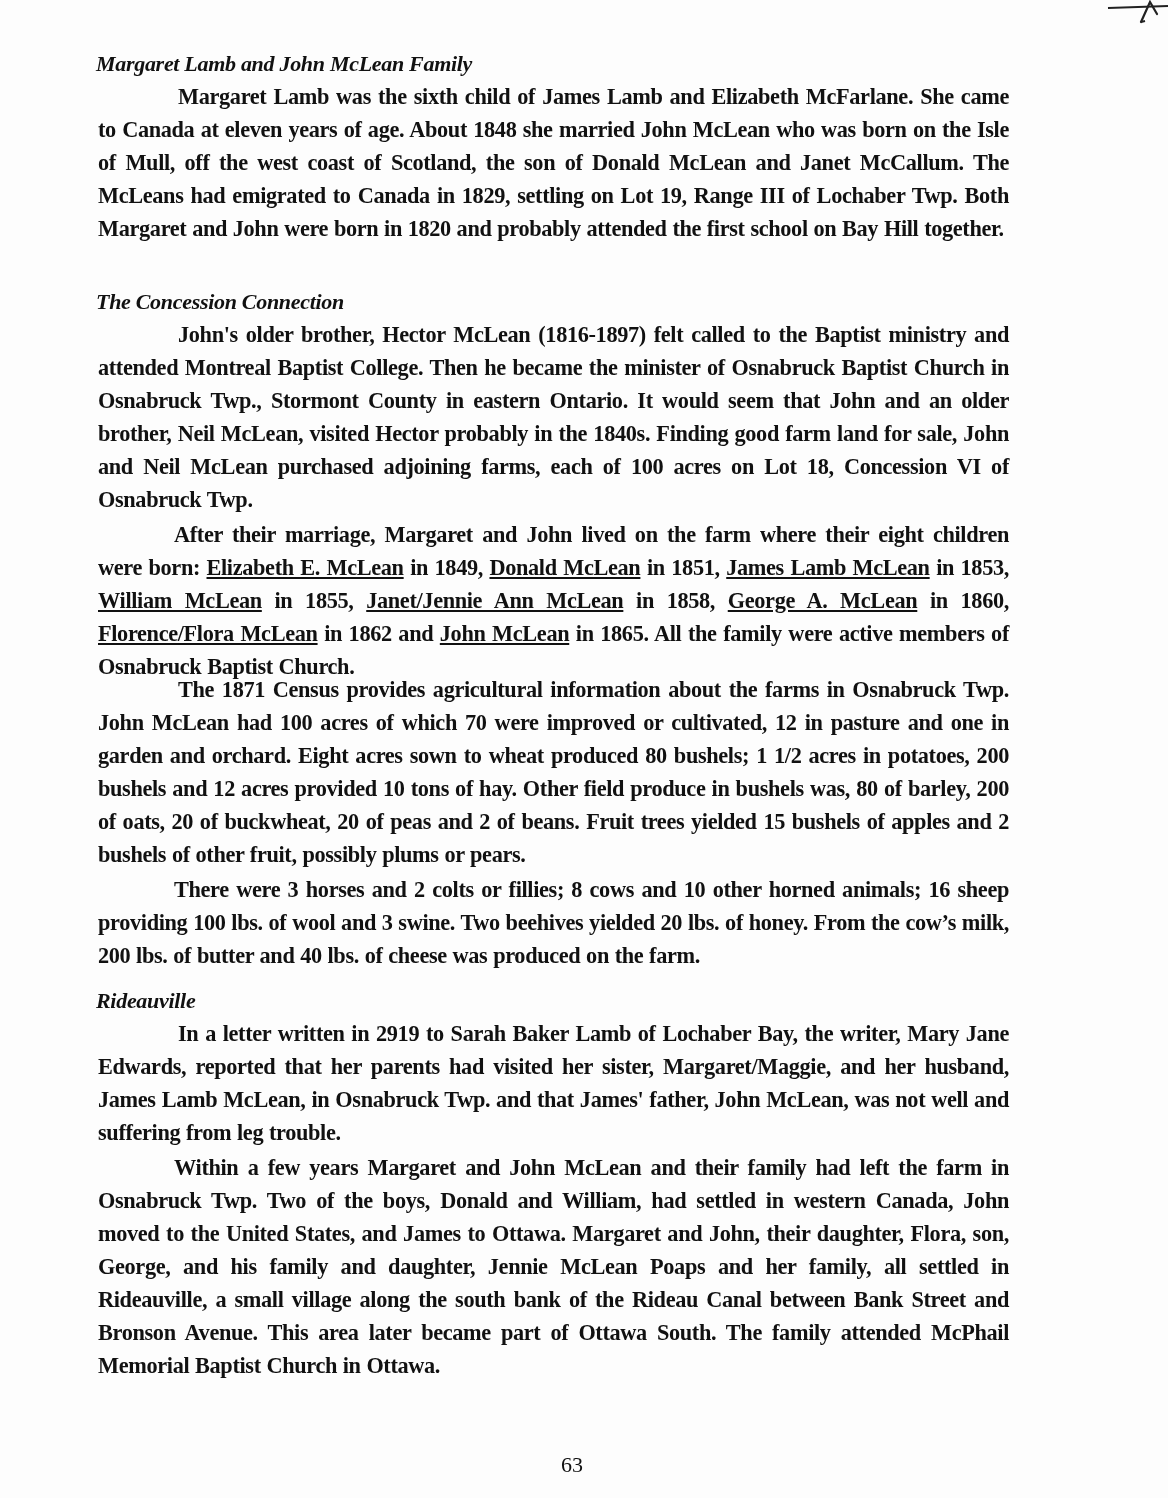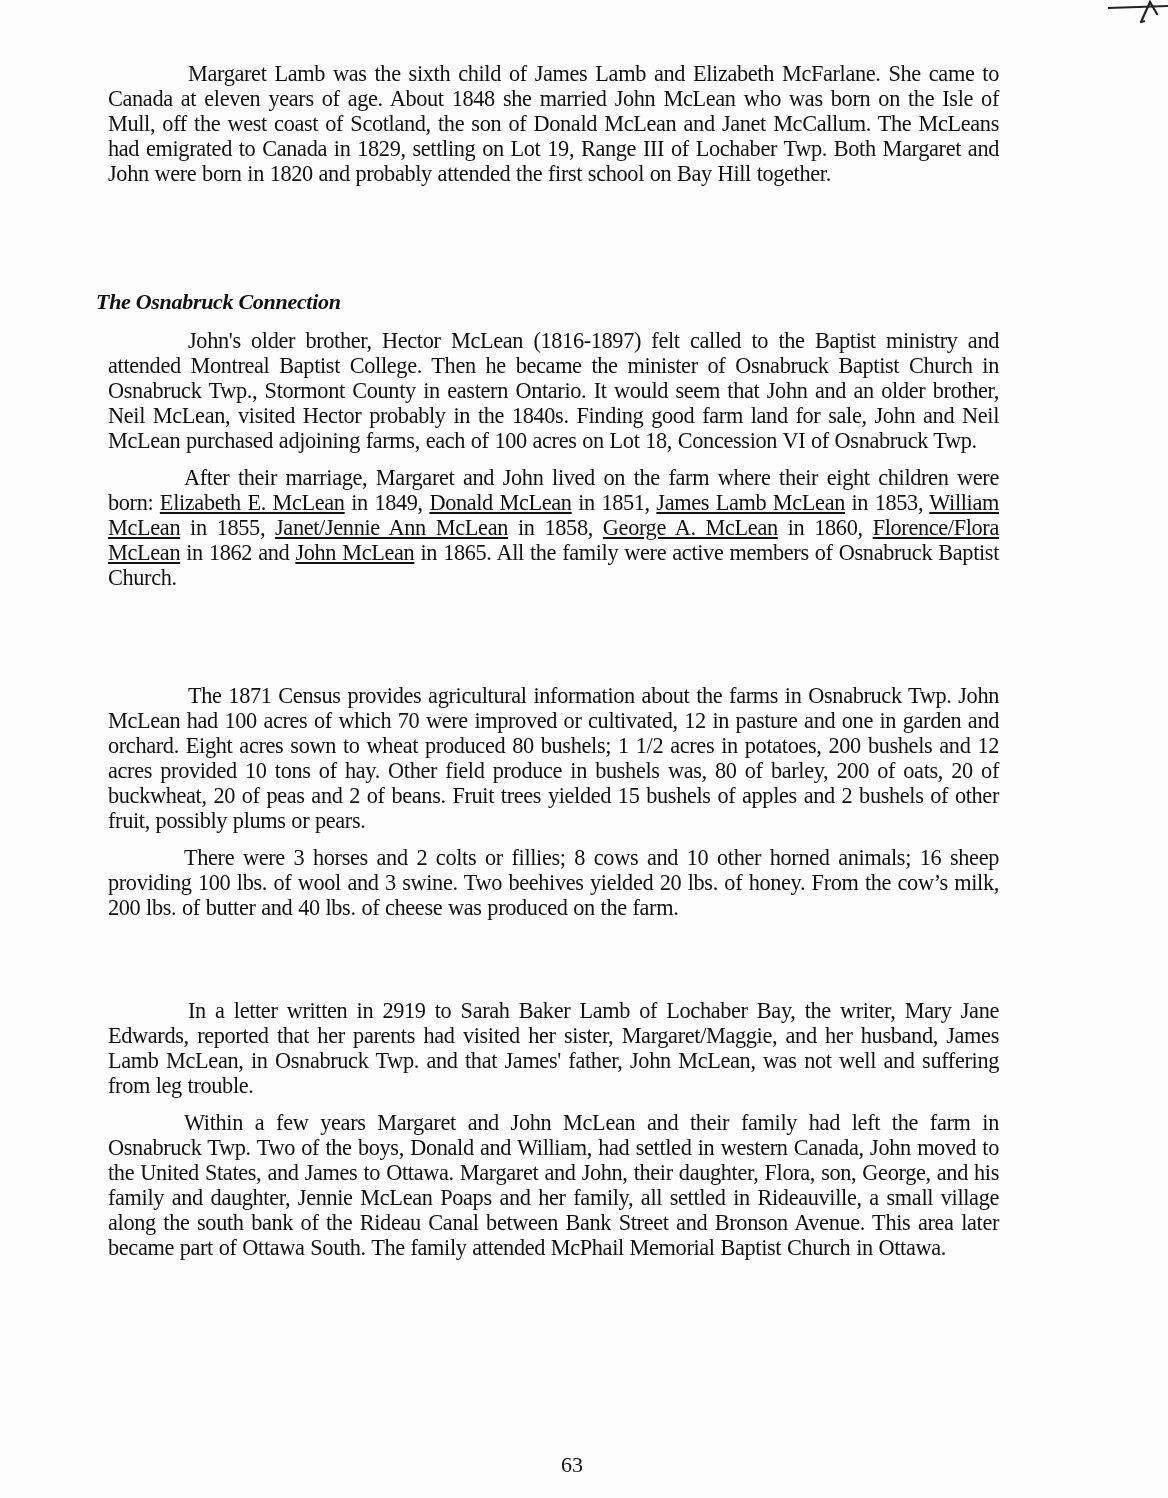--- a/index.html
+++ b/index.html
@@ -6,22 +6,22 @@
     body {
       width: 1168px; height: 1498px; background: #fdfdfd; position: relative; overflow: hidden;
       font-family: "Liberation Serif", "DejaVu Serif", serif; color: #111;
     }
     .page { position: absolute; left: 96px; top: 0; width: 915px; }
     .heading {
       font-style: italic; font-weight: bold; font-size: 22px; line-height: 29px;
       margin: 0; letter-spacing: -0.3px;
     }
     .para {
-      font-size: 22.3px; line-height: 25px; margin: 12px; text-align: justify;
-      letter-spacing: -0.35px; word-spacing: 0.5px;
+      font-size: 22.3px; line-height: 33px; margin: 2px; text-align: justify;
+      letter-spacing: -0.35px; word-spacing: 0.5px; font-weight: bold;
     }
     .para.indent { text-indent: 80px; }
     .para.indent2 { text-indent: 76px; }
     .para u { text-decoration: underline; text-underline-offset: 2px; }
     #sec1 { position: absolute; top: 49px; }
     #sec2 { position: absolute; top: 287px; }
     #sec3 { position: absolute; top: 671px; }
     #sec4 { position: absolute; top: 986px; }
     .page-number {
       position: absolute; top: 1452px; left: 0; width: 1168px; text-align: center;
@@ -34,36 +34,38 @@
 
 <svg class="corner-mark" width="80" height="30" viewBox="0 0 80 30">
   <line x1="20" y1="8" x2="80" y2="6" stroke="#222" stroke-width="2"></line>
   <path d="M 53 22 L 62 2 L 69 14" fill="none" stroke="#222" stroke-width="2.2" stroke-linecap="round"></path>
   <path d="M 53 22 L 57 21" fill="none" stroke="#222" stroke-width="2"></path>
 </svg>
 
 <div class="page">
 
   <section id="sec1">
+    <h2 class="heading">Margaret Lamb and John McLean Family</h2>
     <p class="para indent">Margaret Lamb was the sixth child of James Lamb and Elizabeth McFarlane.  She came to Canada at eleven years of age.  About 1848 she married John McLean who was born on the Isle of Mull, off the west coast of Scotland, the son of Donald McLean and Janet McCallum.  The McLeans had emigrated to Canada in 1829, settling on Lot 19, Range III of Lochaber Twp.  Both Margaret and John were born in 1820 and probably attended the first school on Bay Hill together.</p>
   </section>
 
   <section id="sec2">
-    <h2 class="heading">The Osnabruck Connection</h2>
+    <h2 class="heading">The Concession Connection</h2>
     <p class="para indent">John's older brother, Hector McLean (1816-1897) felt called to the Baptist ministry and attended Montreal Baptist College. Then he became the minister of Osnabruck Baptist Church in Osnabruck Twp., Stormont County in eastern Ontario.  It would seem that John and an older brother, Neil McLean, visited Hector probably in the 1840s.  Finding good farm land for sale, John and Neil McLean purchased adjoining farms, each of 100 acres on Lot 18, Concession VI of Osnabruck Twp.</p>
     <p class="para indent2">
       <span>After their marriage, Margaret and John lived on the farm where their eight children were born: </span><u>Elizabeth E. McLean</u><span> in 1849, </span><u>Donald McLean</u><span> in 1851, </span><u>James Lamb McLean</u><span> in 1853, </span><u>William McLean</u><span> in 1855, </span><u>Janet/Jennie Ann McLean</u><span> in 1858, </span><u>George A. McLean</u><span> in 1860, </span><u>Florence/Flora McLean</u><span> in 1862 and </span><u>John McLean</u><span> in 1865. All the family were active members of Osnabruck Baptist Church.</span>
     </p>
   </section>
 
   <section id="sec3">
     <p class="para indent">The 1871 Census provides agricultural information about the farms in Osnabruck Twp.  John McLean had 100 acres of which 70 were improved or cultivated, 12 in pasture and one in garden and orchard.  Eight acres sown to wheat produced 80 bushels; 1 1/2 acres in potatoes, 200 bushels and 12 acres provided 10 tons of hay.  Other field produce in bushels was, 80 of barley, 200 of oats, 20 of buckwheat, 20 of peas and 2 of beans.  Fruit trees yielded 15 bushels of apples and 2 bushels of other fruit, possibly plums or pears.</p>
     <p class="para indent2">There were 3 horses and 2 colts or fillies; 8 cows and 10 other horned animals; 16 sheep providing 100 lbs. of wool and 3 swine.  Two beehives yielded 20 lbs. of honey. From the cow’s milk, 200 lbs. of butter and 40 lbs. of cheese was produced on the farm.</p>
   </section>
 
   <section id="sec4">
+    <h2 class="heading">Rideauville</h2>
     <p class="para indent">In a letter written in 2919 to Sarah Baker Lamb of Lochaber Bay, the writer, Mary Jane Edwards, reported that her parents had visited her sister, Margaret/Maggie, and her husband, James Lamb McLean, in Osnabruck Twp. and that James' father, John McLean, was not well and suffering from leg trouble.</p>
     <p class="para indent2">Within a few years Margaret and John McLean and their family had left the farm in Osnabruck Twp.  Two of the boys, Donald and William, had settled in western Canada, John moved to the United States, and James to Ottawa.  Margaret and John, their daughter, Flora, son, George, and his family and daughter, Jennie McLean Poaps and her family, all settled in Rideauville, a small village along the south bank of the Rideau Canal between Bank Street and Bronson Avenue.  This area later became part of Ottawa South. The family attended McPhail Memorial Baptist Church in Ottawa.</p>
   </section>
 
 </div>
 
 <div class="page-number">63</div>
 
 </body></html>

